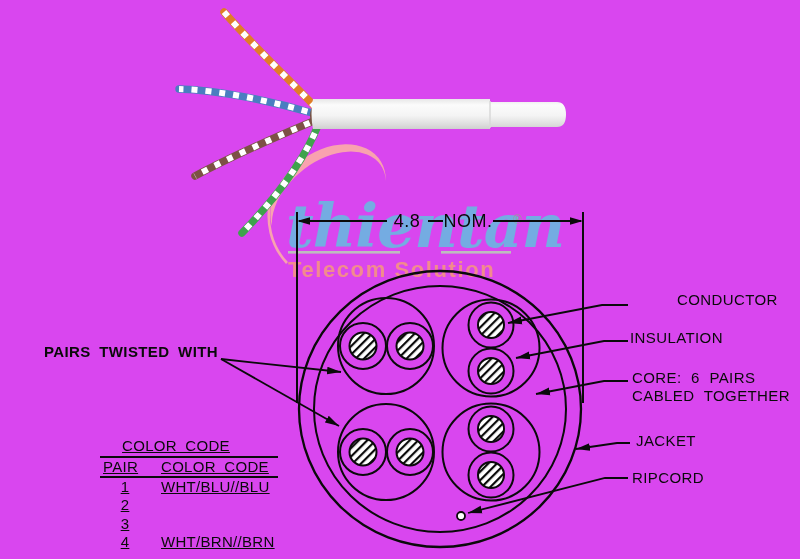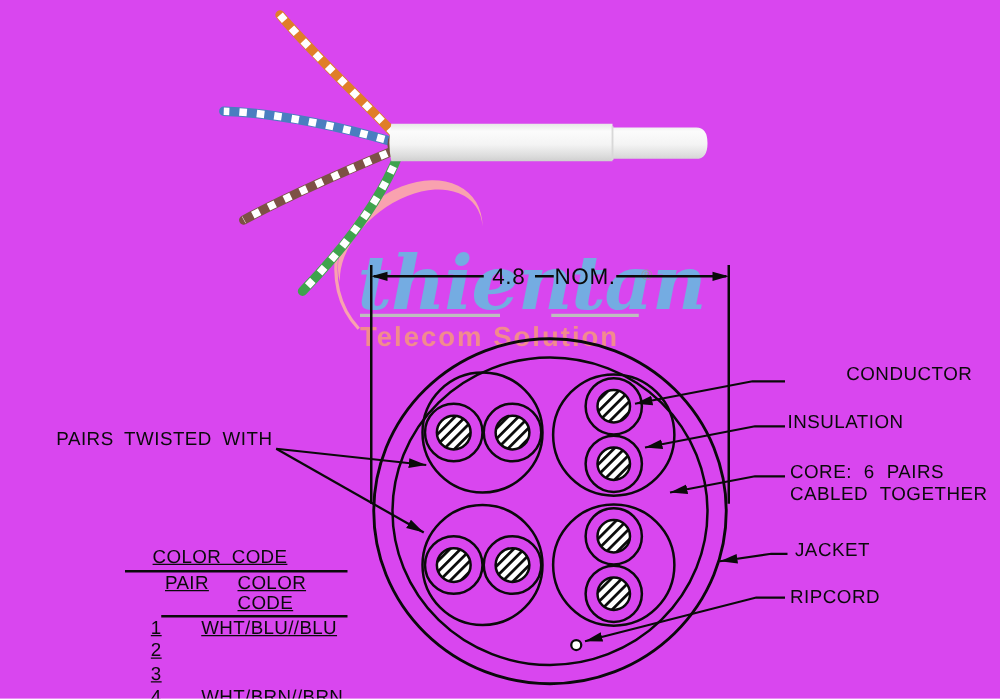--- a/index.html
+++ b/index.html
@@ -5,37 +5,37 @@
   html,body{margin:0;padding:0;background:#fff;}
   #stage{
     position:relative;width:800px;height:559px;background:#d946ef;overflow:hidden;
     font-family:"Liberation Sans",sans-serif;color:#000;
   }
   #stage svg{position:absolute;left:0;top:0;}
   .lbl{
     position:absolute;font-size:15px;letter-spacing:.4px;word-spacing:5px;
     line-height:18px;white-space:nowrap;color:#0a0a0a;
   }
-  .lbl-left{text-align:center;}
+  .lbl-left{text-align:center;font-weight:bold;}
   .dim-txt{
     position:absolute;top:211px;font-size:18px;letter-spacing:.5px;
     transform:translateX(-50%);white-space:nowrap;color:#0a0a0a;
   }
   
   #cc-table{
     position:absolute;left:100px;top:437px;width:178px;font-size:15px;
     letter-spacing:.3px;color:#0a0a0a;text-decoration:underline;
   }
   #cc-title{
     text-align:center;padding-right:26px;line-height:17px;
     border-bottom:2px solid #0a0a0a;padding-bottom:2px;word-spacing:4px;
   }
   #cc-head{
     display:grid;grid-template-columns:58px 1fr;line-height:16px;
-    border-bottom:2px solid #0a0a0a;padding:1px 0 1px 0;word-spacing:4px;margin-left:29px;
+    border-bottom:2px solid #0a0a0a;padding:1px 0 1px 0;word-spacing:4px;
   }
   #cc-head .h1{padding-left:3px;}
   #cc-head .h2{padding-left:3px;}
   .cc-row{display:grid;grid-template-columns:58px 1fr;line-height:18.3px;}
   .cc-row .c1{text-align:center;width:50px;}
   .cc-row .c2{padding-left:3px;}
 </style>
 </head>
 <body>
 

